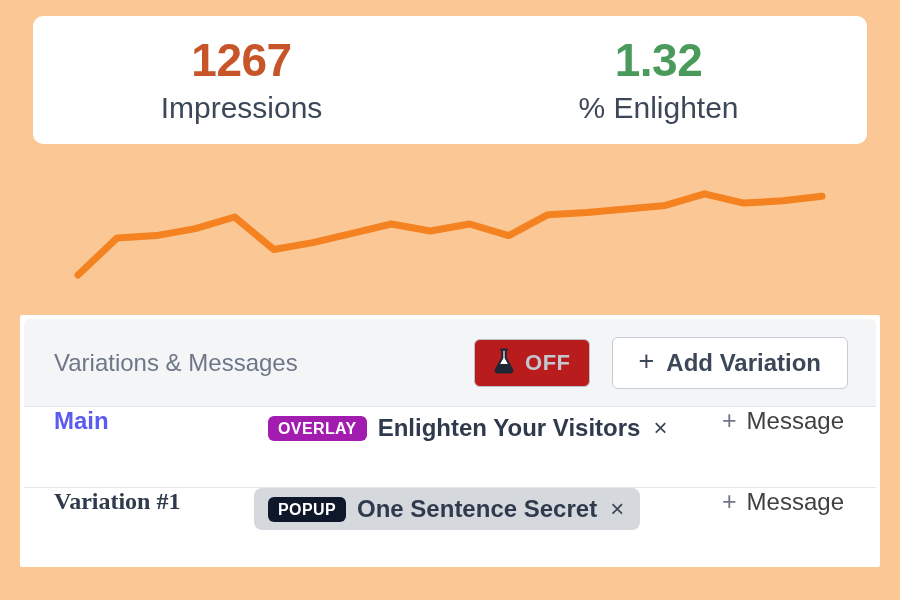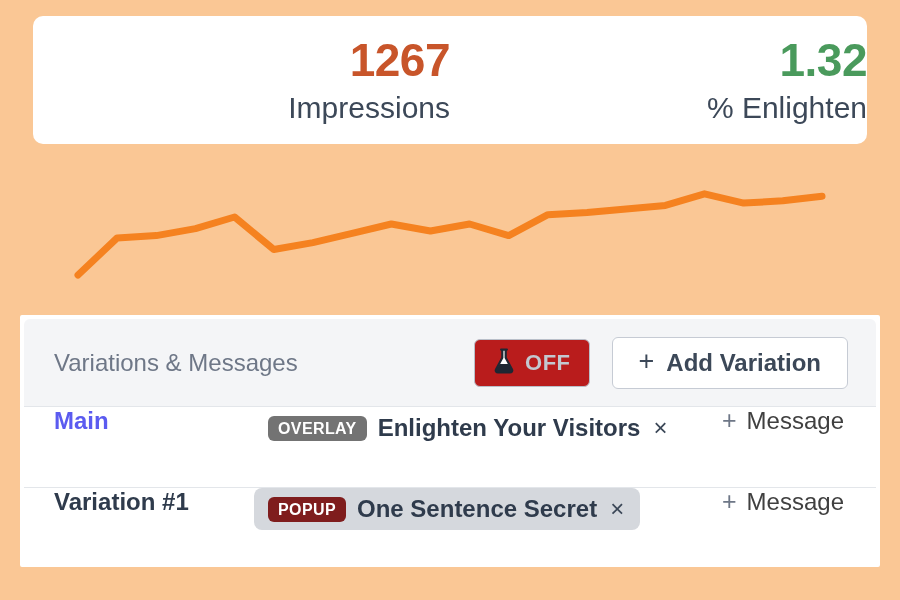--- a/index.html
+++ b/index.html
@@ -29,21 +29,21 @@
     top: 16px;
     width: 834px;
     height: 128px;
     background: #ffffff;
     border-radius: 10px;
     display: flex;
     align-items: center;
   }
   .stat {
     flex: 1 1 0;
-    text-align: right;
+    text-align: center;
     line-height: 1;
   }
   .stat-value {
     font-size: 46px;
     font-weight: bold;
     letter-spacing: -0.5px;
     line-height: 1.05;
   }
   .stat-label {
     font-size: 30px;
@@ -165,21 +165,21 @@
   }
   .row + .row { border-top: 1px solid #e3e6ea; }
 
   .row-name {
     width: 200px;
     flex: 0 0 200px;
     font-size: 24px;
     font-weight: bold;
   }
   .row-name.accent { color: #5b5bf0; }
-  .row-name.dark { color: #2f3b4c; }
+  .row-name.dark { color: #2f3b4c; font-family: Liberation Serif, serif; }
 
   .msg-chip {
     display: inline-flex;
     align-items: center;
     gap: 11px;
     padding: 7px 14px;
     border-radius: 8px;
     background: transparent;
   }
   .msg-chip.selected { background: #d5d8dd; }
@@ -273,38 +273,38 @@
         <div class="add-variation-btn">
           <span class="add-variation-plus">+</span>
           <span class="add-variation-label">Add Variation</span>
         </div>
       </div>
 
       <div class="row">
         <div class="row-name accent" style="color: rgb(91, 91, 240);">Main</div>
 
         <div class="msg-chip">
-          <span class="badge" id="badge-0" style="background: #737373;">OVERLAY</span>
+          <span class="badge" id="badge-0" style="background: #a21caf;">OVERLAY</span>
           <span class="msg-title">Enlighten Your Visitors</span>
           <span class="msg-close">×</span>
         </div>
 
         <div class="row-spacer"></div>
 
         <div class="add-message">
           <span class="add-message-plus">+</span>
           <span class="add-message-label">Message</span>
         </div>
       </div>
 
       <div class="row">
         <div class="row-name dark">Variation #1</div>
 
         <div class="msg-chip selected">
-          <span class="badge" id="badge-1" style="background: #7f1d1d;">POPUP</span>
+          <span class="badge" id="badge-1" style="background: #0f172a;">POPUP</span>
           <span class="msg-title">One Sentence Secret</span>
           <span class="msg-close">×</span>
         </div>
 
         <div class="row-spacer"></div>
 
         <div class="add-message">
           <span class="add-message-plus">+</span>
           <span class="add-message-label">Message</span>
         </div>

